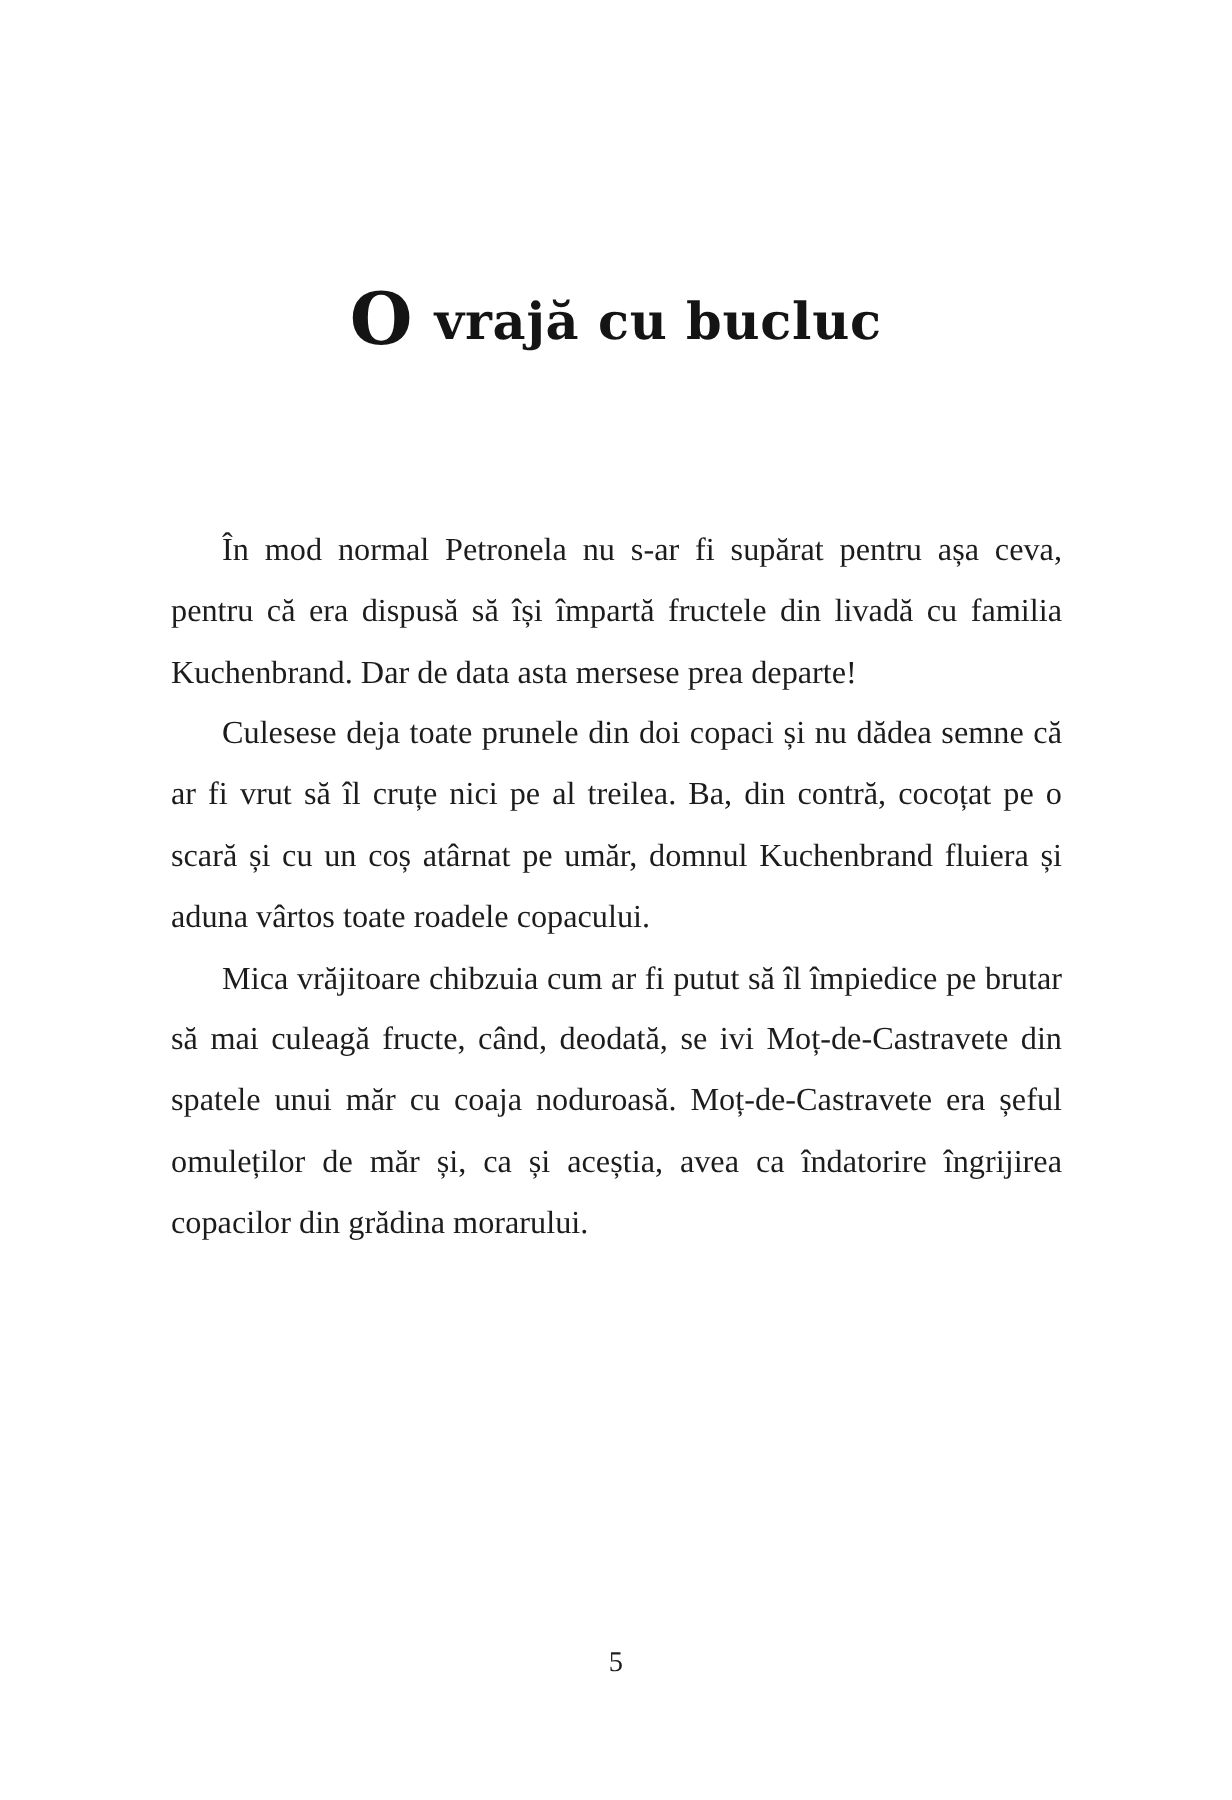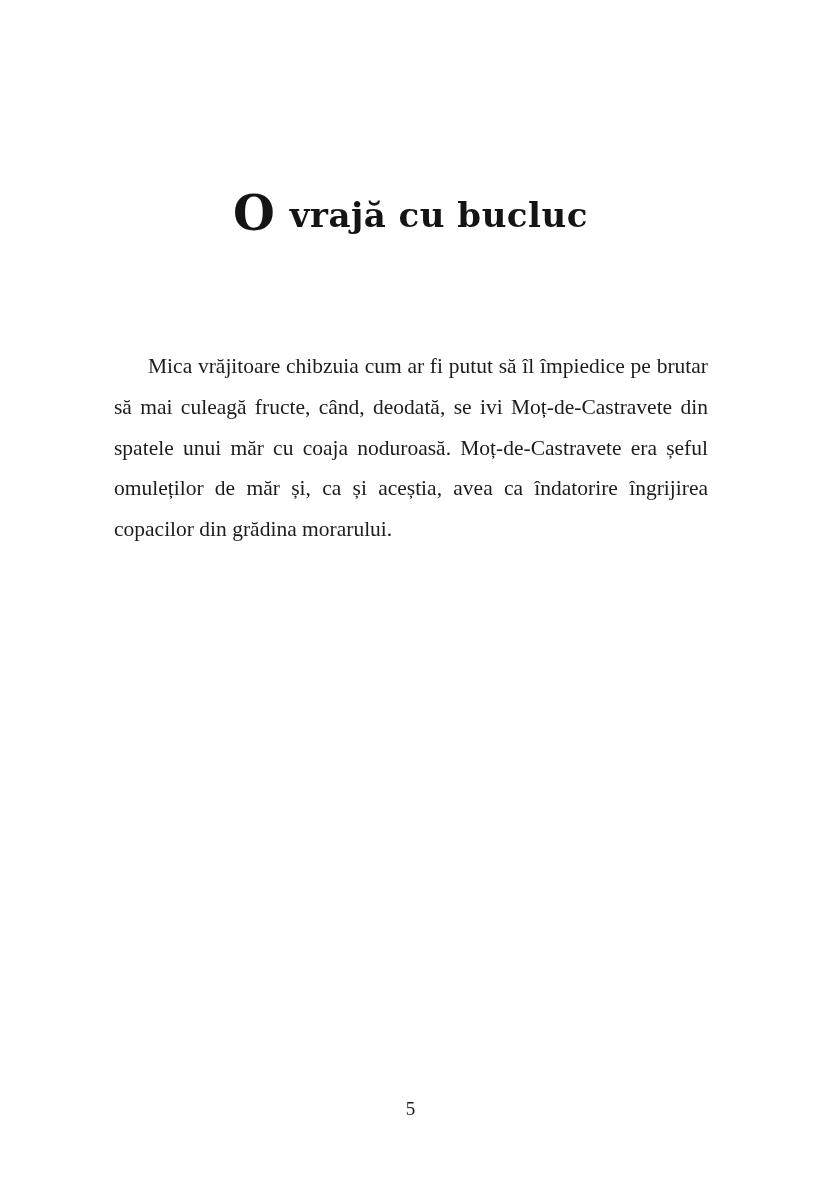--- a/index.html
+++ b/index.html
@@ -62,18 +62,20 @@
 </head>
 <body>
 
 <div class="page">
 
   <h1 class="chapter-title">
     <span class="title-initial">O</span><span> vrajă cu bucluc</span>
   </h1>
 
   <div class="body-text">
+    <p>În mod normal Petronela nu s-ar fi supărat pentru așa ceva, pentru că era dispusă să își împartă fructele din livadă cu familia Kuchenbrand. Dar de data asta mersese prea departe!</p>
+    <p>Culesese deja toate prunele din doi copaci și nu dădea semne că ar fi vrut să îl cruțe nici pe al treilea. Ba, din contră, cocoțat pe o scară și cu un coș atârnat pe umăr, domnul Kuchenbrand fluiera și aduna vârtos toate roadele copacului.</p>
     <p>Mica vrăjitoare chibzuia cum ar fi putut să îl împiedice pe brutar să mai culeagă fructe, când, deodată, se ivi Moț-de-Castravete din spatele unui măr cu coaja noduroasă. Moț-de-Castravete era șeful omuleților de măr și, ca și aceștia, avea ca îndatorire îngrijirea copacilor din grădina morarului.</p>
   </div>
 
   <div class="page-number">5</div>
 
 </div>
 
 </body></html>

